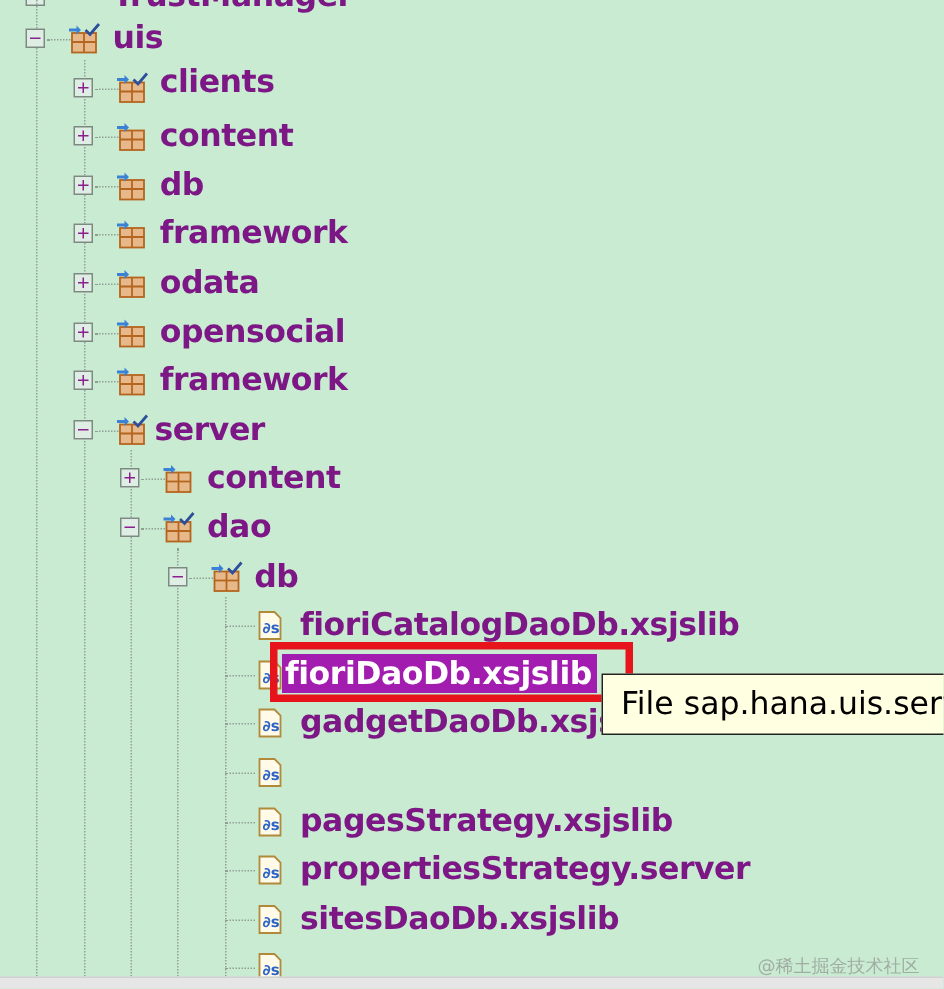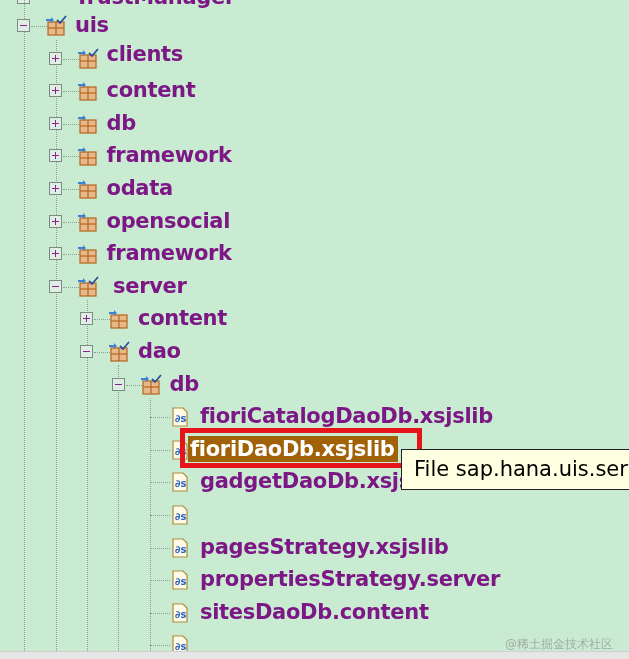--- a/index.html
+++ b/index.html
@@ -27,21 +27,21 @@
     content:""; position:absolute; left:5px; top:2px; width:1px; height:7px;
     background:#8b1f8d;
   }
   .pkg-icon { position:absolute; width:22px; height:22px; }
   .file-icon { position:absolute; width:16px; height:20px; }
   .label {
     position:absolute; font-size:21px; font-weight:bold; color:#7c1785;
     letter-spacing:-0.3px; line-height:26px;
   }
   .label.selected {
-    background:#a16207; color:#ffffff; padding:0 3px 0 2px;
+    background:#a21caf; color:#ffffff; padding:0 3px 0 2px;
   }
   .redbox {
     position:absolute; left:180px; top:428px; width:242px; height:40px;
     border:5px solid #e8141b; box-sizing:border-box;
   }
   .tooltip {
     position:absolute; left:401px; top:449px; width:240px; height:41px;
     background:#ffffe1; border:1px solid #222; box-sizing:border-box;
     font-size:21px; color:#000; padding-left:12px; line-height:38px;
     white-space:nowrap; overflow:hidden;
@@ -157,21 +157,21 @@
     <div class="hline" style="left: 62.5px; top: 286.8px; width: 16px;"></div>
     <div class="expander" style="left: 48.5px; top: 279.8px;"></div>
     <div class="pkg-icon" style="left: 76.5px; top: 275.8px;">
     <svg width="22" height="22" viewBox="0 0 22 22">
       <rect x="3" y="7" width="16" height="13" fill="#e7b98a" stroke="#b5651d" stroke-width="1.2"></rect>
       <line x1="11" y1="7" x2="11" y2="20" stroke="#b5651d" stroke-width="1.2"></line>
       <line x1="3" y1="13" x2="19" y2="13" stroke="#b5651d" stroke-width="1.2"></line>
       <path d="M1 4 L6 4 L6 2 L9 5 L6 8 L6 6 L1 6 Z" fill="#3b82d6"></path>
       <path d="M12 5 L15 8 L21 1" fill="none" stroke="#2d4f9b" stroke-width="1.8"></path>
     </svg></div>
-    <div class="label" style="left: 113px; top: 272.8px;">server</div>
+    <div class="label" style="left: 103px; top: 272.8px;">server</div>
     <div class="hline" style="left: 94px; top: 319.4px; width: 16px;"></div>
     <div class="expander plus" style="left: 80px; top: 312.4px;"></div>
     <div class="pkg-icon" style="left: 108px; top: 308.4px;">
     <svg width="22" height="22" viewBox="0 0 22 22">
       <rect x="3" y="7" width="16" height="13" fill="#e7b98a" stroke="#b5651d" stroke-width="1.2"></rect>
       <line x1="11" y1="7" x2="11" y2="20" stroke="#b5651d" stroke-width="1.2"></line>
       <line x1="3" y1="13" x2="19" y2="13" stroke="#b5651d" stroke-width="1.2"></line>
       <path d="M1 4 L6 4 L6 2 L9 5 L6 8 L6 6 L1 6 Z" fill="#3b82d6"></path>
 
     </svg></div>
@@ -238,21 +238,21 @@
       <path d="M1 1 H11 L15 5 V19 H1 Z" fill="#fffbe8" stroke="#b08a3a" stroke-width="1.2"></path>
       <text x="3" y="15" font-size="10" font-weight="bold" fill="#2c63c6" font-family="DejaVu Sans, sans-serif">∂s</text>
     </svg></div>
     <div class="label" style="left: 200px; top: 566.2px;">propertiesStrategy.server</div>
     <div class="hline" style="left: 150px; top: 612.8px; width: 20px;"></div>
     <div class="file-icon" style="left: 172px; top: 602.8px;">
     <svg width="16" height="20" viewBox="0 0 16 20">
       <path d="M1 1 H11 L15 5 V19 H1 Z" fill="#fffbe8" stroke="#b08a3a" stroke-width="1.2"></path>
       <text x="3" y="15" font-size="10" font-weight="bold" fill="#2c63c6" font-family="DejaVu Sans, sans-serif">∂s</text>
     </svg></div>
-    <div class="label" style="left: 200px; top: 598.8px;">sitesDaoDb.content</div>
+    <div class="label" style="left: 200px; top: 598.8px;">sitesDaoDb.xsjslib</div>
     <div class="hline" style="left: 150px; top: 645.4px; width: 20px;"></div>
     <div class="file-icon" style="left: 172px; top: 635.4px;">
     <svg width="16" height="20" viewBox="0 0 16 20">
       <path d="M1 1 H11 L15 5 V19 H1 Z" fill="#fffbe8" stroke="#b08a3a" stroke-width="1.2"></path>
       <text x="3" y="15" font-size="10" font-weight="bold" fill="#2c63c6" font-family="DejaVu Sans, sans-serif">∂s</text>
     </svg></div>
   </div>
 
 <div class="redbox"></div>
 <div class="tooltip">File sap.hana.uis.server.dao.db.fioriDaoDb.xsjslib</div>

